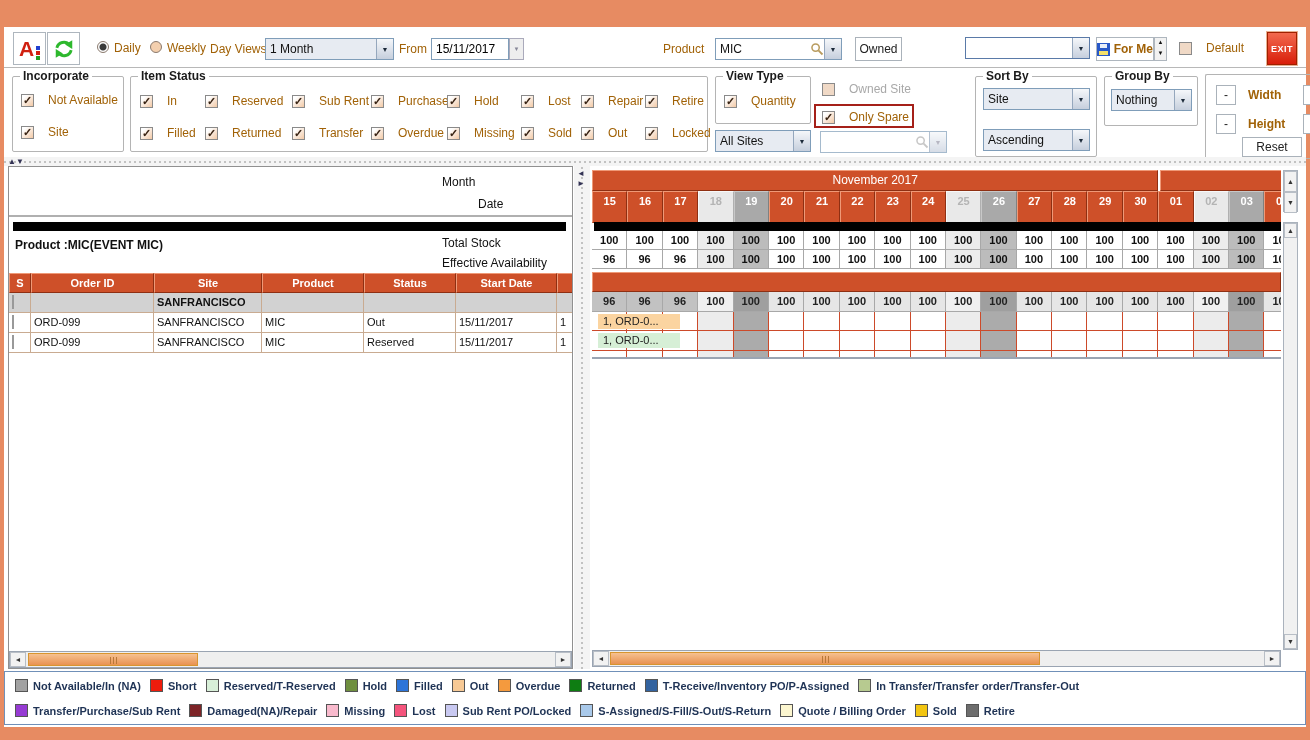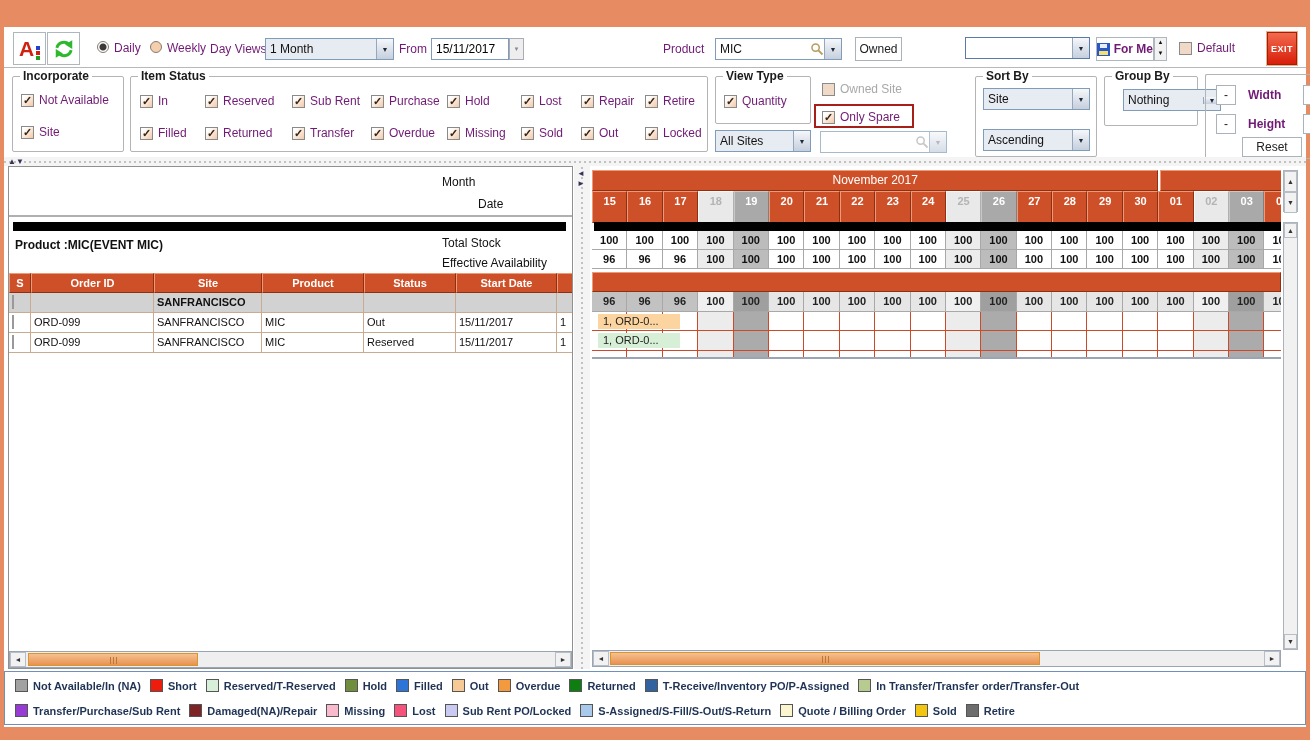--- a/index.html
+++ b/index.html
@@ -17,40 +17,40 @@
   #content { left:4px; top:27px; width:1302px; height:700px; background:#fff; }
 
   
   #toolbar { left:0px; top:1px; width:1302px; height:40px; background:#fff; border-bottom:1px solid #b8b8b8; }
   .tbtn { border:1px solid #aeb6be; background:#fff; display:flex; align-items:center; justify-content:center; }
   #btn-a { left:9px; top:4px; width:33px; height:33px; }
   #btn-a .bigA { color:#d02010; font-weight:bold; font-size:21px; line-height:20px; }
   .dots { display:flex; flex-direction:column; margin-left:2px; margin-top:8px; }
   .dots i { width:4px; height:4px; margin:0.5px 0; }
   #btn-refresh { left:43px; top:4px; width:33px; height:33px; }
-  .lbl { font-size:12px; color:#701a75; white-space:nowrap; }
+  .lbl { font-size:12px; color:#a16207; white-space:nowrap; }
   .radio { width:12px; height:12px; border-radius:50%; border:1px solid #8a7a6e; display:inline-block; background:#fdfdfd; }
   .radio.sel { background:radial-gradient(circle at 50% 50%, #3a3a3a 0 3px, #fdfdfd 4px); }
   .radio.unsel { background:#f3cfae; }
 
   .combo { display:flex; border:1px solid #7f9db9; background:#e7ebf2; height:22px; }
   .combo .val { flex:1; font-size:12px; color:#111; padding:3px 4px; overflow:hidden; white-space:nowrap; }
   .combo .cbtn { width:17px; background:linear-gradient(#f5f7fa,#c6cfdd); border-left:1px solid #95a7bd; display:flex; align-items:center; justify-content:center; font-size:7px; color:#1c2a3a; }
   .combo.white { background:#fff; }
   .sunken { border:1px solid #7f9db9; background:#fff; font-size:12px; padding:3px 4px; }
 
   #exit-btn { left:1263px; top:4px; width:30px; height:33px; background:linear-gradient(#f26a4e,#d81e0a); border:1px solid #a02000; outline:1px solid #e8b090; color:#fff; font-size:9px; font-weight:bold; display:flex; align-items:center; justify-content:center; letter-spacing:0.5px; }
 
   .spin { display:flex; flex-direction:column; width:13px; border:1px solid #aeb6be; }
   .spin span { flex:1; font-size:6px; line-height:8px; text-align:center; color:#111; background:#f2f2f2; }
 
   
   .cb { width:13px; height:13px; border:1px solid #8a8a8a; background:linear-gradient(135deg,#ffffff 20%,#f2c9a6); display:inline-flex; align-items:center; justify-content:center; font-size:11px; line-height:11px; color:#3a2414; font-weight:bold; flex:none; }
   .cb.dis { background:#f0d9c6; }
-  .cbrow { display:flex; align-items:center; gap:5px; position:absolute; }
+  .cbrow { display:flex; align-items:center; gap:14px; position:absolute; }
   .cbrow .lbl { font-size:12px; }
   .cbrow.dis .lbl { color:#a8a8a8; }
 
   
   .gbox { position:absolute; border:1px solid #b4b4b4; border-radius:2px; }
   .gbox .legend { position:absolute; top:-8px; left:7px; background:#fff; padding:0 3px; font-size:12px; font-weight:bold; color:#1a1a1a; white-space:nowrap; }
 
   .redbox { border:2px solid #a52019; }
 
   .smallbtn { position:absolute; border:1px solid #aab2ba; background:#fff; font-size:12px; color:#222; display:flex; align-items:center; justify-content:center; }
@@ -310,21 +310,21 @@
         <span class="cbtn">▼</span>
       </div>
       <div class="combo" style="position:absolute;left:7px;top:52px;width:107px;">
         <span class="val">Ascending</span>
         <span class="cbtn">▼</span>
       </div>
     </div>
 
     <div class="gbox" style="left:1100px;top:49px;width:94px;height:50px;">
       <span class="legend">Group By</span>
-      <div class="combo" style="position:absolute;left:18px;top:12px;width:98px;align-items:center;">
+      <div class="combo" style="position:absolute;left:6px;top:12px;width:81px;">
         <span class="val">Nothing</span>
         <span class="cbtn">▼</span>
       </div>
     </div>
 
     <div class="gbox" style="left:1201px;top:47px;width:108px;height:85px;border-right:none;">
       <div class="smallbtn" style="left:10px;top:10px;width:20px;height:20px;">-</div>
       <span class="lbl" style="position:absolute;left:42px;top:13px;font-weight:bold;">Width</span>
       <div class="smallbtn" style="left:97px;top:10px;width:14px;height:20px;"></div>
       <div class="smallbtn" style="left:10px;top:39px;width:20px;height:20px;">-</div>

